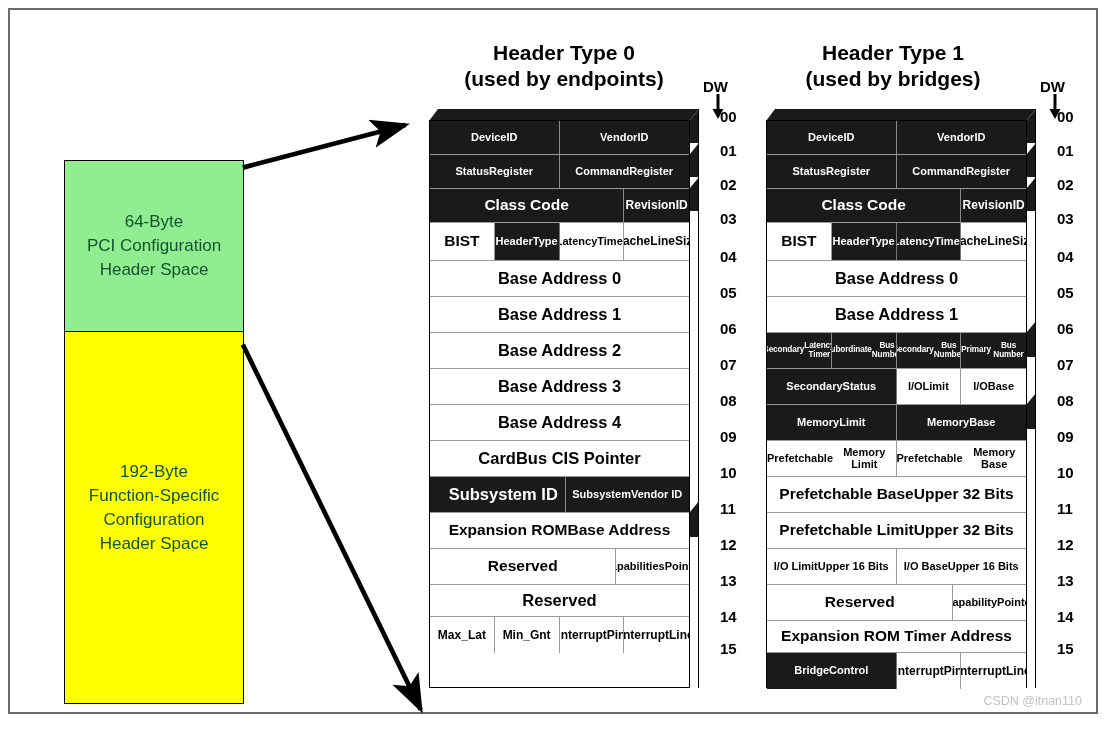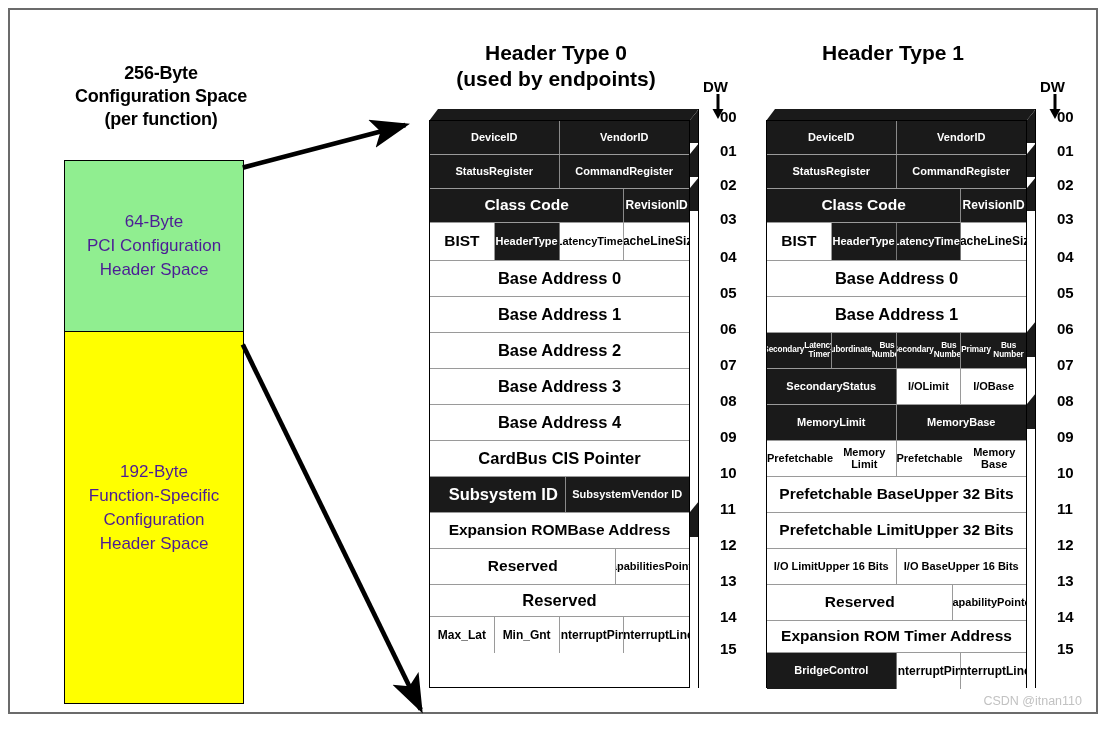--- a/index.html
+++ b/index.html
@@ -21,21 +21,21 @@
 
   
   #left-panel{position:absolute;left:36px;top:52px;width:230px;}
   #left-caption{
     text-align:center;font-size:18px;font-weight:bold;color:#000;
     line-height:23px;letter-spacing:-0.2px;
   }
   .memblock{
     box-sizing:border-box;border:1.5px solid #000;
     display:flex;align-items:center;justify-content:center;
-    text-align:center;font-size:17px;line-height:24px;color:#4c1d95;
+    text-align:center;font-size:17px;line-height:24px;color:#14532d;
   }
   #green-block{
     position:absolute;left:54px;top:150px;width:180px;height:172px;
     background:#90ee90;
   }
   #yellow-block{
     position:absolute;left:54px;top:322px;width:180px;height:372px;
     background:#ffff00;border-top:none;
   }
   #yellow-inner{position:absolute;top:128px;left:0;right:0;text-align:center;
@@ -100,27 +100,20 @@
     position:absolute;right:14px;bottom:4px;
     font-size:12.5px;color:#c2c2c2;
     font-family:"Liberation Sans", sans-serif;
   }
 </style>
 </head>
 <body>
 
 <div id="frame">
 
-  <div id="left-panel">
-    <div id="left-caption">
-      <div>256-Byte</div>
-      <div>Configuration Space</div>
-      <div>(per function)</div>
-    </div>
-  </div>
 
   <div class="memblock" id="green-block">
     <div>
       <div>64-Byte</div>
       <div>PCI Configuration</div>
       <div>Header Space</div>
     </div>
   </div>
 
   <div class="memblock" id="yellow-block">
@@ -136,34 +129,35 @@
     <defs>
       <marker id="ah" markerWidth="9" markerHeight="9" refX="7.4" refY="3.1" orient="auto">
         <path d="M0,0 L8.4,3.1 L0,6.2 L1.9,3.1 z" fill="#000"></path>
       </marker>
     </defs>
     <line x1="229" y1="148" x2="389" y2="106" stroke="#000" stroke-width="4.6" marker-end="url(#ah)"></line>
     <line x1="229" y1="322" x2="404" y2="681" stroke="#000" stroke-width="4.6" marker-end="url(#ah)"></line>
   </svg>
 
   <div class="col" id="col0" style="left:411px;width:310px;">
-    <div class="col-title" style="position:absolute;left:0;top:30px;width:270px;">
+    <div class="col-title" style="position:absolute;left:8px;top:30px;width:270px;">
       <div>Header Type 0</div>
       <div>(used by endpoints)</div>
     </div>
     <div class="dwhead" style="left:282px;top:68px;">DW</div>
     <svg style="position:absolute;left:290px;top:84px;width:16px;height:26px;">
       <line x1="7" y1="0" x2="7" y2="17" stroke="#000" stroke-width="3"></line>
       <path d="M1.5,15 L7,25 L12.5,15 z" fill="#000"></path>
     </svg>
   </div>
 
   <div class="col" id="col1" style="left:748px;width:310px;">
     <div class="col-title" style="position:absolute;left:0;top:30px;width:270px;">
       <div>Header Type 1</div>
+      <div>(used by bridges)</div>
     </div>
     <div class="dwhead" style="left:282px;top:68px;">DW</div>
     <svg style="position:absolute;left:290px;top:84px;width:16px;height:26px;">
       <line x1="7" y1="0" x2="7" y2="17" stroke="#000" stroke-width="3"></line>
       <path d="M1.5,15 L7,25 L12.5,15 z" fill="#000"></path>
     </svg>
   </div>
 
   <div id="tbl0-host">
       <div class="topface" style="left: 419px; top: 99px; width: 270px; height: 12px; clip-path: polygon(9px 0px, 100% 0px, calc(100% - 9px) 100%, 0px 100%);"></div>

